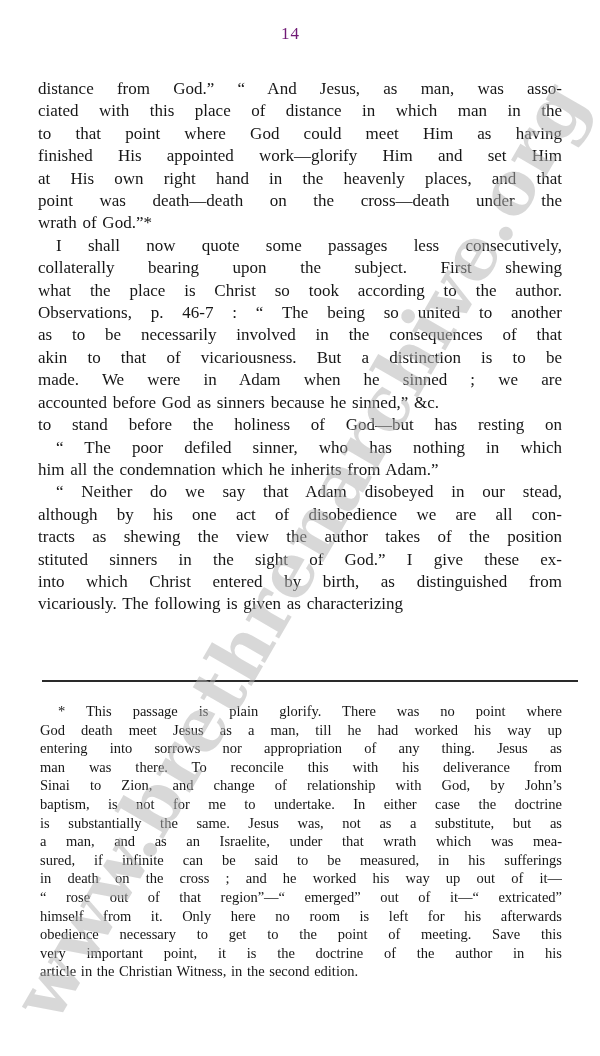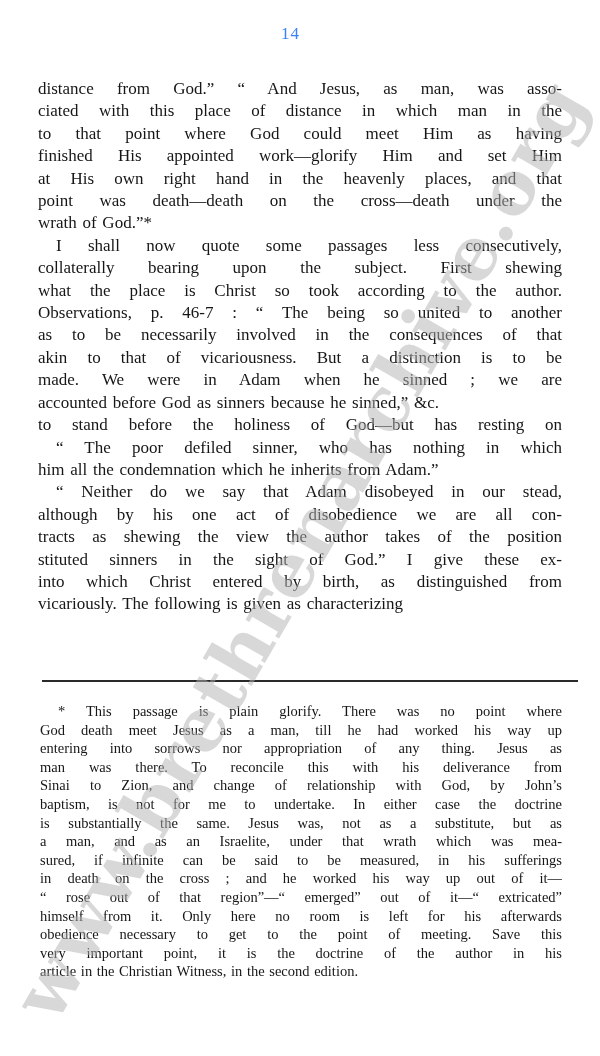--- a/index.html
+++ b/index.html
@@ -9,21 +9,21 @@
     margin:0 auto;
     background:#ffffff;
     overflow:hidden;
     font-family:"Liberation Serif", serif;
     color:#161616;
   }
   .folio {
     position:absolute; top:24px; left:0; width:581px;
     text-align:center;
     font-size:17px; letter-spacing:1px;
-    color:#3b82f6;
+    color:#701a75;
   }
   .body-text {
     position:absolute; top:78px; left:38px; width:524px;
     font-size:17px; line-height:22.4px;
     word-spacing:1.5px;
   }
   .para { margin:0; }
   .line {
     text-align:justify;
     text-align-last:justify;

